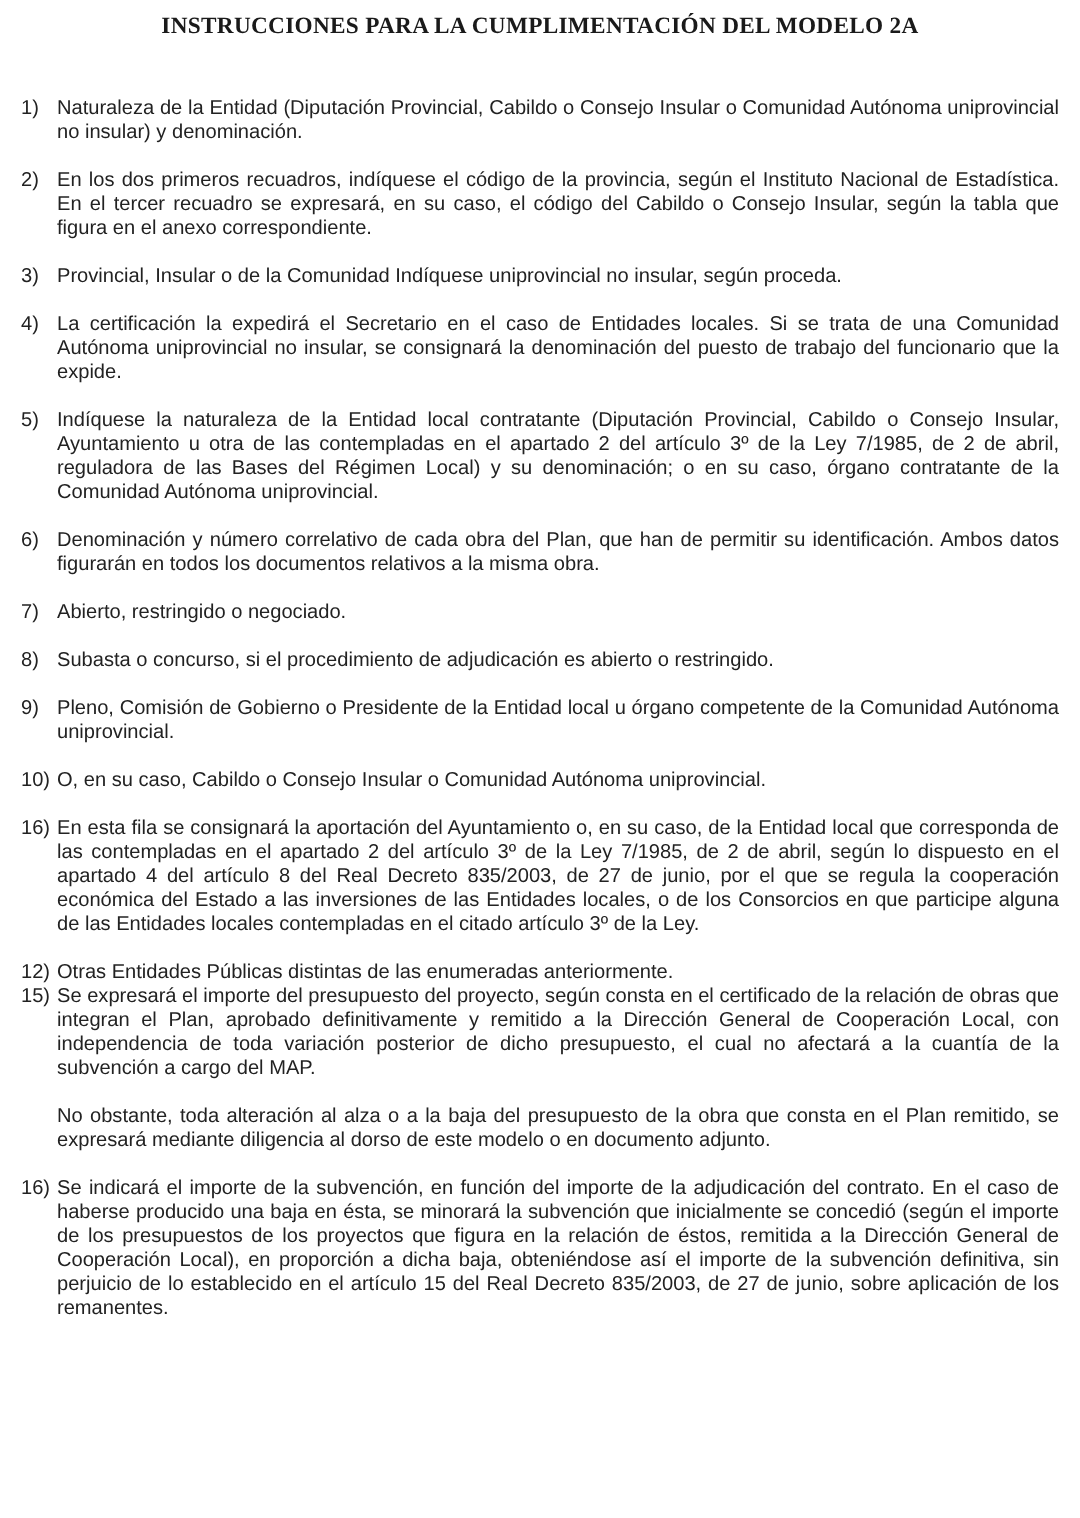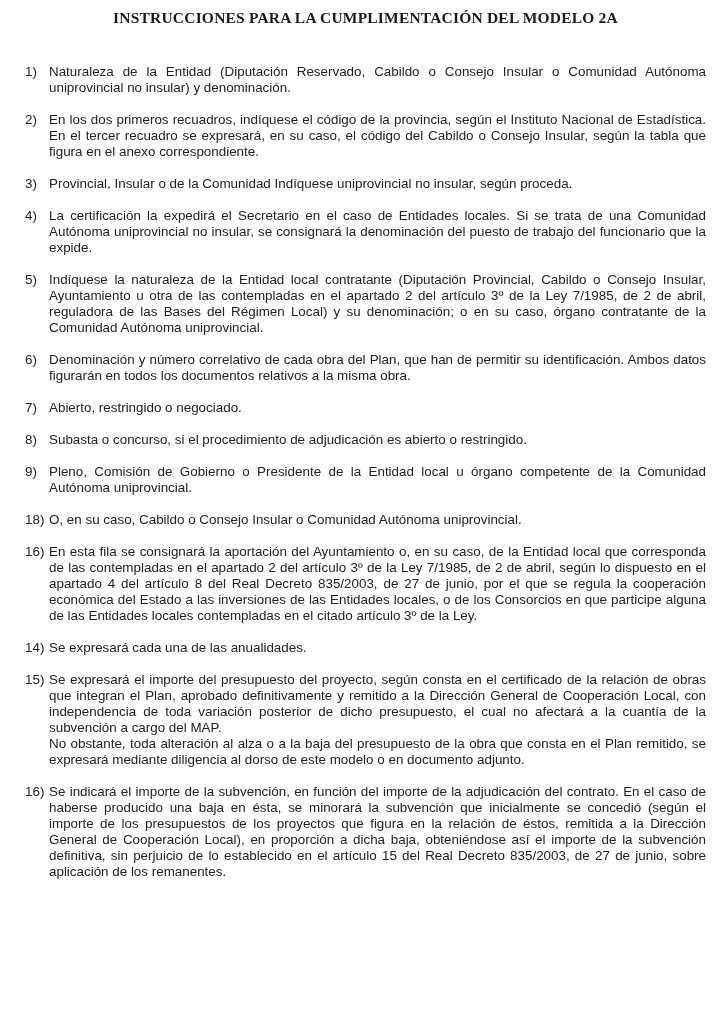--- a/index.html
+++ b/index.html
@@ -9,21 +9,21 @@
   }
   body {
     width: 720px;
     height: 1012px;
     overflow: hidden;
   }
   .page {
     box-sizing: border-box;
     width: 720px;
     height: 1012px;
-    padding: 9px 14px 0 25px;
+    padding: 9px 14px 0 14px;
     background: #ffffff;
     color: #222222;
     font-family: "Liberation Sans", sans-serif;
     font-size: 13.4px;
     line-height: 16px;
   }
   .title {
     margin: 0;
     font-family: "Liberation Serif", serif;
     font-weight: bold;
@@ -48,33 +48,34 @@
     white-space: nowrap;
   }
   .text {
     flex: 1;
     text-align: justify;
   }
   .text p {
     margin: 0;
   }
   .text p.para2 {
+    margin-top: 16px;
   }
 </style>
 </head>
 <body>
 
 <div class="page">
   <h1 class="title">INSTRUCCIONES PARA LA CUMPLIMENTACIÓN DEL MODELO 2A</h1>
 
   <div class="items">
 
     <div class="item">
       <span class="num">1)</span>
-      <div class="text">Naturaleza de la Entidad (Diputación Reservado, Cabildo o Consejo Insular o Comunidad Autónoma uniprovincial no insular) y denominación.</div>
+      <div class="text">Naturaleza de la Entidad (Diputación Provincial, Cabildo o Consejo Insular o Comunidad Autónoma uniprovincial no insular) y denominación.</div>
     </div>
 
     <div class="item">
       <span class="num">2)</span>
       <div class="text">En los dos primeros recuadros, indíquese el código de la provincia, según el Instituto Nacional de Estadística. En el tercer recuadro se expresará, en su caso, el código del Cabildo o Consejo Insular, según la tabla que figura en el anexo correspondiente.</div>
     </div>
 
     <div class="item">
       <span class="num">3)</span>
       <div class="text">Provincial, Insular o de la Comunidad Indíquese uniprovincial no insular, según proceda.</div>
@@ -104,35 +105,35 @@
       <span class="num">8)</span>
       <div class="text">Subasta o concurso, si el procedimiento de adjudicación es abierto o restringido.</div>
     </div>
 
     <div class="item">
       <span class="num">9)</span>
       <div class="text">Pleno, Comisión de Gobierno o Presidente de la Entidad local u órgano competente de la Comunidad Autónoma uniprovincial.</div>
     </div>
 
     <div class="item">
-      <span class="num">18)</span>
+      <span class="num">10)</span>
       <div class="text">O, en su caso, Cabildo o Consejo Insular o Comunidad Autónoma uniprovincial.</div>
     </div>
 
     <div class="item">
       <span class="num">16)</span>
       <div class="text">En esta fila se consignará la aportación del Ayuntamiento o, en su caso, de la Entidad local que corresponda de las contempladas en el apartado 2 del artículo 3º de la Ley 7/1985, de 2 de abril, según lo dispuesto en el apartado 4 del artículo 8 del Real Decreto 835/2003, de 27 de junio, por el que se regula la cooperación económica del Estado a las inversiones de las Entidades locales, o de los Consorcios en que participe alguna de las Entidades locales contempladas en el citado artículo 3º de la Ley.</div>
     </div>
 
+    <div class="item no-gap">
+      <span class="num">12)</span>
+      <div class="text">Otras Entidades Públicas distintas de las enumeradas anteriormente.</div>
+    </div>
 
 
-    <div class="item">
-      <span class="num">14)</span>
-      <div class="text">Se expresará cada una de las anualidades.</div>
-    </div>
 
     <div class="item">
       <span class="num">15)</span>
       <div class="text">
         <p>Se expresará el importe del presupuesto del proyecto, según consta en el certificado de la relación de obras que integran el Plan, aprobado definitivamente y remitido a la Dirección General de Cooperación Local, con independencia de toda variación posterior de dicho presupuesto, el cual no afectará a la cuantía de la subvención a cargo del MAP.</p>
         <p class="para2">No obstante, toda alteración al alza o a la baja del presupuesto de la obra que consta en el Plan remitido, se expresará mediante diligencia al dorso de este modelo o en documento adjunto.</p>
       </div>
     </div>
 
     <div class="item">

